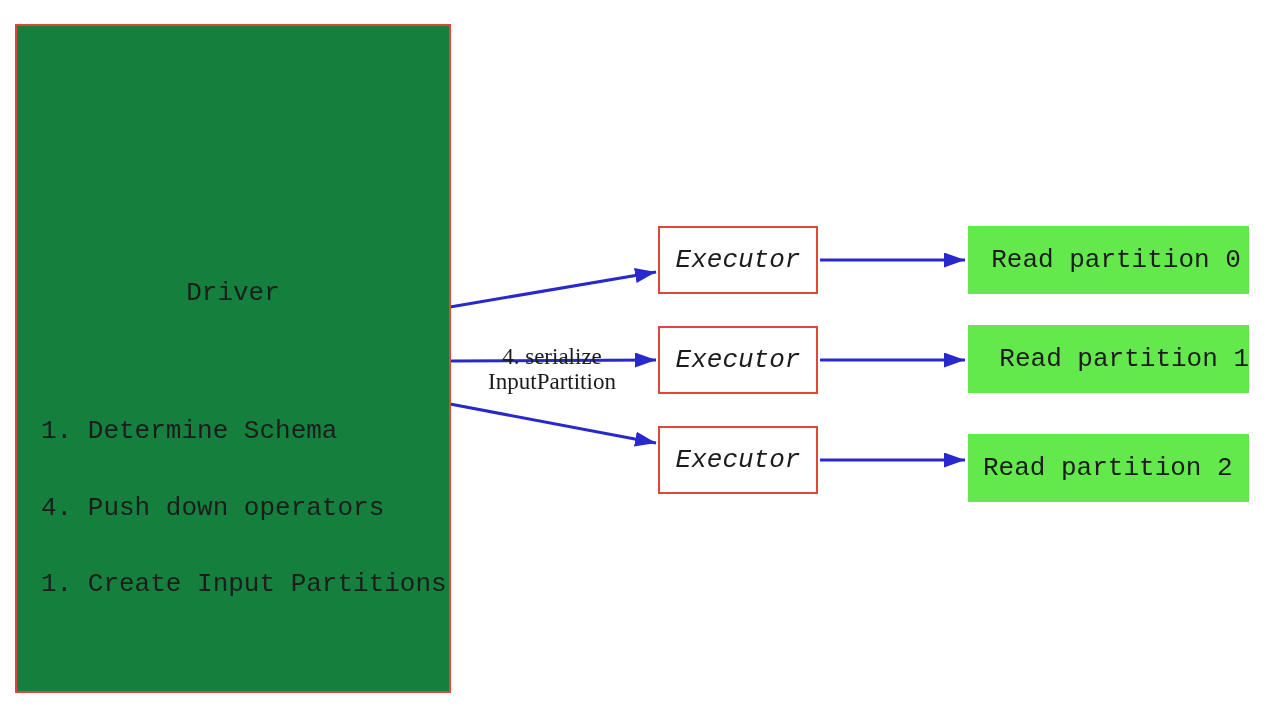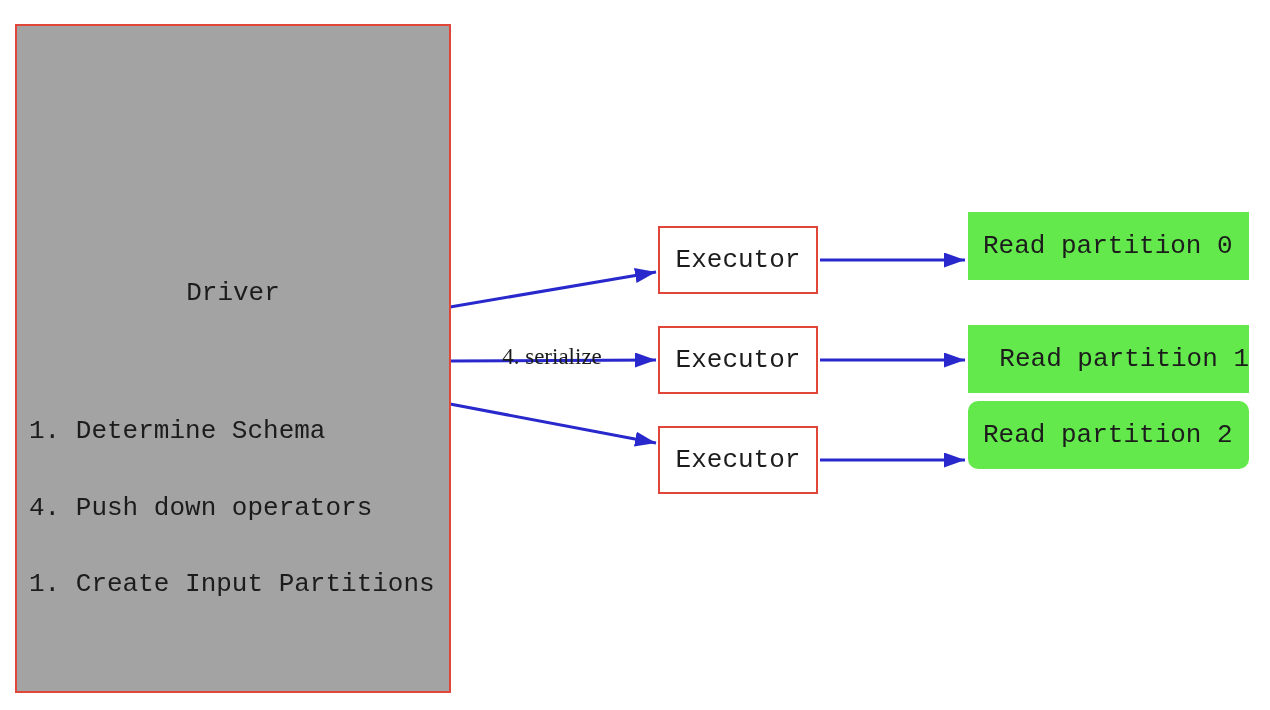--- a/index.html
+++ b/index.html
@@ -24,73 +24,74 @@
     stroke-width: 3;
     fill: none;
   }
   .arrow-head { fill: var(--arrow-blue, #2828cc); }
 
   .driver-box {
     position: absolute;
     left: 15px; top: 24px;
     width: 432px; height: 665px;
     border: 2px solid var(--border-red, #e0463a);
-    background: #a3a3a3;
+    background: #15803d;
   }
   .driver-title {
     position: absolute;
     left: 0; top: 254px;
     width: 100%;
     text-align: center;
     font-size: 26px;
     line-height: 26px;
     color: var(--text-ink, #1c1c1c);
     letter-spacing: 0;
   }
   .driver-steps {
     position: absolute;
-    left: 12px; top: 342px;
+    left: 24px; top: 342px;
     font-size: 26px;
     line-height: 25.5px;
     white-space: pre;
     color: var(--text-ink, #1c1c1c);
   }
 
   .executor-box {
     position: absolute;
     left: 658px;
     width: 156px; height: 64px;
     border: 2px solid var(--border-red, #e0463a);
     background: #ffffff;
     display: flex;
     align-items: center;
     justify-content: center;
     font-size: 26px;
     color: var(--text-ink, #1c1c1c);
+    font-style: italic;
   }
   .executor-box.row-0 { top: 226px; }
   .executor-box.row-1 { top: 326px; }
   .executor-box.row-2 { top: 426px; }
 
   .partition-box {
     position: absolute;
     left: 968px;
     width: 281px; height: 68px;
     background: var(--partition-green, #63e94c);
     display: flex;
     align-items: center;
     font-size: 26px;
     color: var(--text-ink, #1c1c1c);
     padding-left: 15px;
     box-sizing: border-box;
     white-space: pre;
   }
-  .partition-box.row-0 { top: 212px; }
+  .partition-box.row-0 { top: 226px; justify-content: center; }
   .partition-box.row-1 { top: 325px; justify-content: flex-end; }
-  .partition-box.row-2 { top: 401px; border-radius: 10px; }
+  .partition-box.row-2 { top: 434px; }
 
   .edge-label {
     position: absolute;
     text-align: center;
     font-size: 23px;
     line-height: 25px;
     color: var(--text-ink, #1c1c1c);
   }
   .edge-label.serialize { left: 472px; top: 308px; width: 160px; margin-top: 36px; }
   .edge-label.reader    { left: 832px; top: 308px; width: 120px; }
@@ -138,16 +139,17 @@
   </div>
   <div class="partition-box mono row-1">
     <span>Read partition 1</span>
   </div>
   <div class="partition-box mono row-2">
     <span>Read partition 2</span>
   </div>
 
   <div class="edge-label serif serialize">
     <div>4. serialize</div>
+    <div>InputPartition</div>
   </div>
 
 
 </div>
 
 </body></html>

